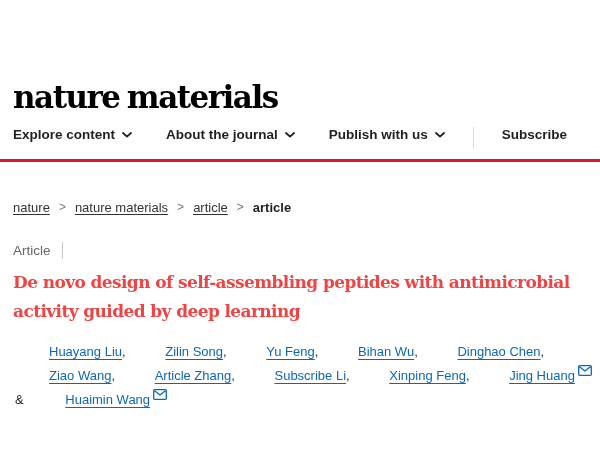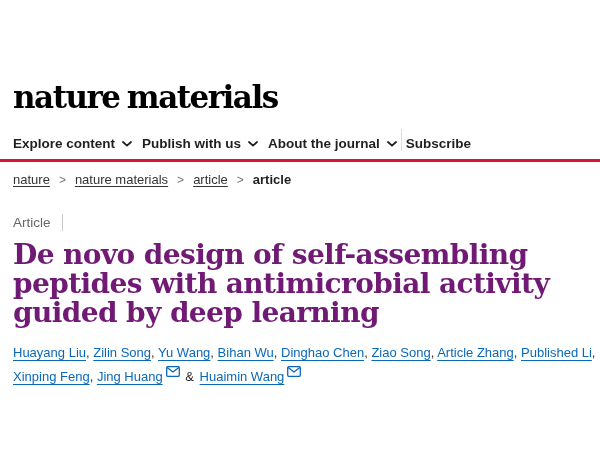--- a/index.html
+++ b/index.html
@@ -18,102 +18,103 @@
     font-weight:900;
     font-size:31px;
     line-height:1;
     letter-spacing:-1.5px;
     color:#000;
     word-spacing:-2px;
   }
 
   
   .nav {
-    display:flex; align-items:flex-end;
+    display:flex; align-items:flex-start;
     margin:14px 0 0 13px;
     height:24px;
     font-size:13.5px; font-weight:700; color:#1f1f1f;
-    gap:10px;
+    gap:34px;
   }
   .nav-item { display:flex; align-items:center; gap:7px; cursor:pointer; white-space:nowrap; }
   .nav-item svg { display:block; margin-top:1px; }
   .nav-divider { width:1px; height:22px; background:#dcdcdc; margin:0 -6px; }
 
   .redline { height:3px; background:#dc1533; margin-top:8px; width:600px; }
 
   
   .breadcrumb {
-    margin:10px 0 0 13px;
+    margin:38px 0 0 13px;
     font-size:13px; color:#555;
-    display:flex; align-items:center; gap:9px;
+    display:flex; align-items:flex-start; gap:9px;
   }
   .crumb-link { color:#333; text-decoration:underline; text-underline-offset:2px; cursor:pointer; }
   .crumb-sep { color:#777; font-size:12px; }
   .crumb-current { color:#1f1f1f; font-weight:700; }
 
   
   .meta {
     margin:27px 0 0 13px;
     display:flex; align-items:center; gap:11px;
     font-size:13.5px; color:#666;
   }
   .meta-divider { width:1px; height:17px; background:#c9c9c9; }
 
   
   .title {
     margin:9px 14px 0 13px;
     max-width:565px;
     font-family:"DejaVu Serif", serif;
     font-weight:700;
-    font-size:28px;
+    font-size:17px;
     line-height:29px;
     letter-spacing:-0.6px;
-    color:#701a75;
+    color:#ef4444;
   }
 
   
   .authors {
     margin:14px 0 0 13px;
     max-width:586px;
     font-size:13px;
     line-height:24px;
     color:#333;
   }
   .author-link {
     color:#0b68b8;
     text-decoration:underline;
     text-underline-offset:2.5px;
     cursor:pointer;
+    margin-left:36px;
   }
   .author-sep { color:#333; }
   .amp { color:#1f1f1f; padding:0 2px; }
   .env { margin-left:3px; vertical-align:4px; }
 </style>
 </head>
 <body>
 
 <div class="page">
 
   <div class="logo">nature materials</div>
 
   <div class="nav">
     <div class="nav-item">
       <span>Explore content</span>
       <svg width="10" height="6" viewBox="0 0 10 6">
           <polyline points="1,1 5,4.6 9,1" fill="none" stroke="#1f1f1f" stroke-width="1.8" stroke-linecap="round" stroke-linejoin="round"></polyline>
         </svg>
     </div>
     <div class="nav-item">
-      <span>Publish with us</span>
+      <span>About the journal</span>
       <svg width="10" height="6" viewBox="0 0 10 6">
           <polyline points="1,1 5,4.6 9,1" fill="none" stroke="#1f1f1f" stroke-width="1.8" stroke-linecap="round" stroke-linejoin="round"></polyline>
         </svg>
     </div>
     <div class="nav-item">
-      <span>About the journal</span>
+      <span>Publish with us</span>
       <svg width="10" height="6" viewBox="0 0 10 6">
           <polyline points="1,1 5,4.6 9,1" fill="none" stroke="#1f1f1f" stroke-width="1.8" stroke-linecap="round" stroke-linejoin="round"></polyline>
         </svg>
     </div>
     <div class="nav-divider"></div>
     <div class="nav-item">
       <span>Subscribe</span>
     </div>
   </div>
 
@@ -132,26 +133,26 @@
   <div class="meta">
     <span>Article</span>
     <span class="meta-divider"></span>
   </div>
 
   <h1 class="title">De novo design of self-assembling peptides with antimicrobial activity guided by deep learning</h1>
 
   <div class="authors">
     <span><a class="author-link">Huayang Liu</a><span class="author-sep">,</span></span>
     <span><a class="author-link">Zilin Song</a><span class="author-sep">,</span></span>
-    <span><a class="author-link">Yu Wang</a><span class="author-sep">,</span></span>
+    <span><a class="author-link">Yu Feng</a><span class="author-sep">,</span></span>
     <span><a class="author-link">Bihan Wu</a><span class="author-sep">,</span></span>
     <span><a class="author-link">Dinghao Chen</a><span class="author-sep">,</span></span>
-    <span><a class="author-link">Ziao Song</a><span class="author-sep">,</span></span>
+    <span><a class="author-link">Ziao Wang</a><span class="author-sep">,</span></span>
     <span><a class="author-link">Article Zhang</a><span class="author-sep">,</span></span>
-    <span><a class="author-link">Published Li</a><span class="author-sep">,</span></span>
+    <span><a class="author-link">Subscribe Li</a><span class="author-sep">,</span></span>
     <span><a class="author-link">Xinping Feng</a><span class="author-sep">,</span></span>
     <span><a class="author-link">Jing Huang</a><svg class="env" width="14" height="11" viewBox="0 0 14 11">
           <rect x="0.7" y="0.7" width="12.6" height="9.6" rx="1" fill="none" stroke="#0b68b8" stroke-width="1.3"></rect>
           <polyline points="1.2,1.6 7,6 12.8,1.6" fill="none" stroke="#0b68b8" stroke-width="1.3" stroke-linejoin="round"></polyline>
         </svg></span>
     <span class="amp">&amp;</span>
     <span><a class="author-link">Huaimin Wang</a><svg class="env" width="14" height="11" viewBox="0 0 14 11">
           <rect x="0.7" y="0.7" width="12.6" height="9.6" rx="1" fill="none" stroke="#0b68b8" stroke-width="1.3"></rect>
           <polyline points="1.2,1.6 7,6 12.8,1.6" fill="none" stroke="#0b68b8" stroke-width="1.3" stroke-linejoin="round"></polyline>
         </svg></span>

